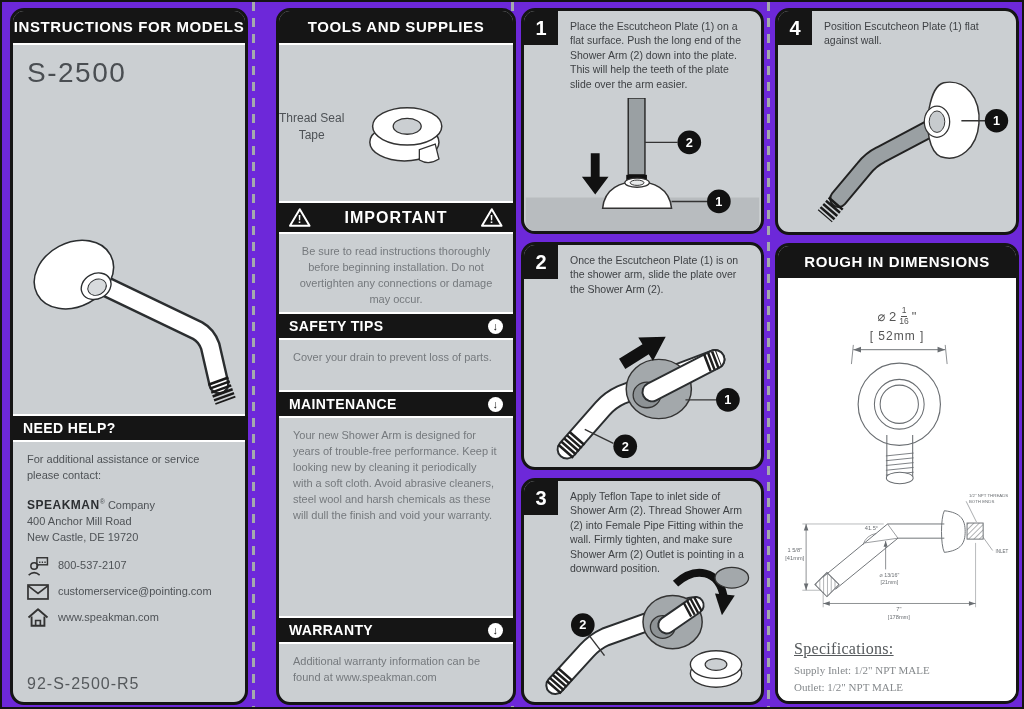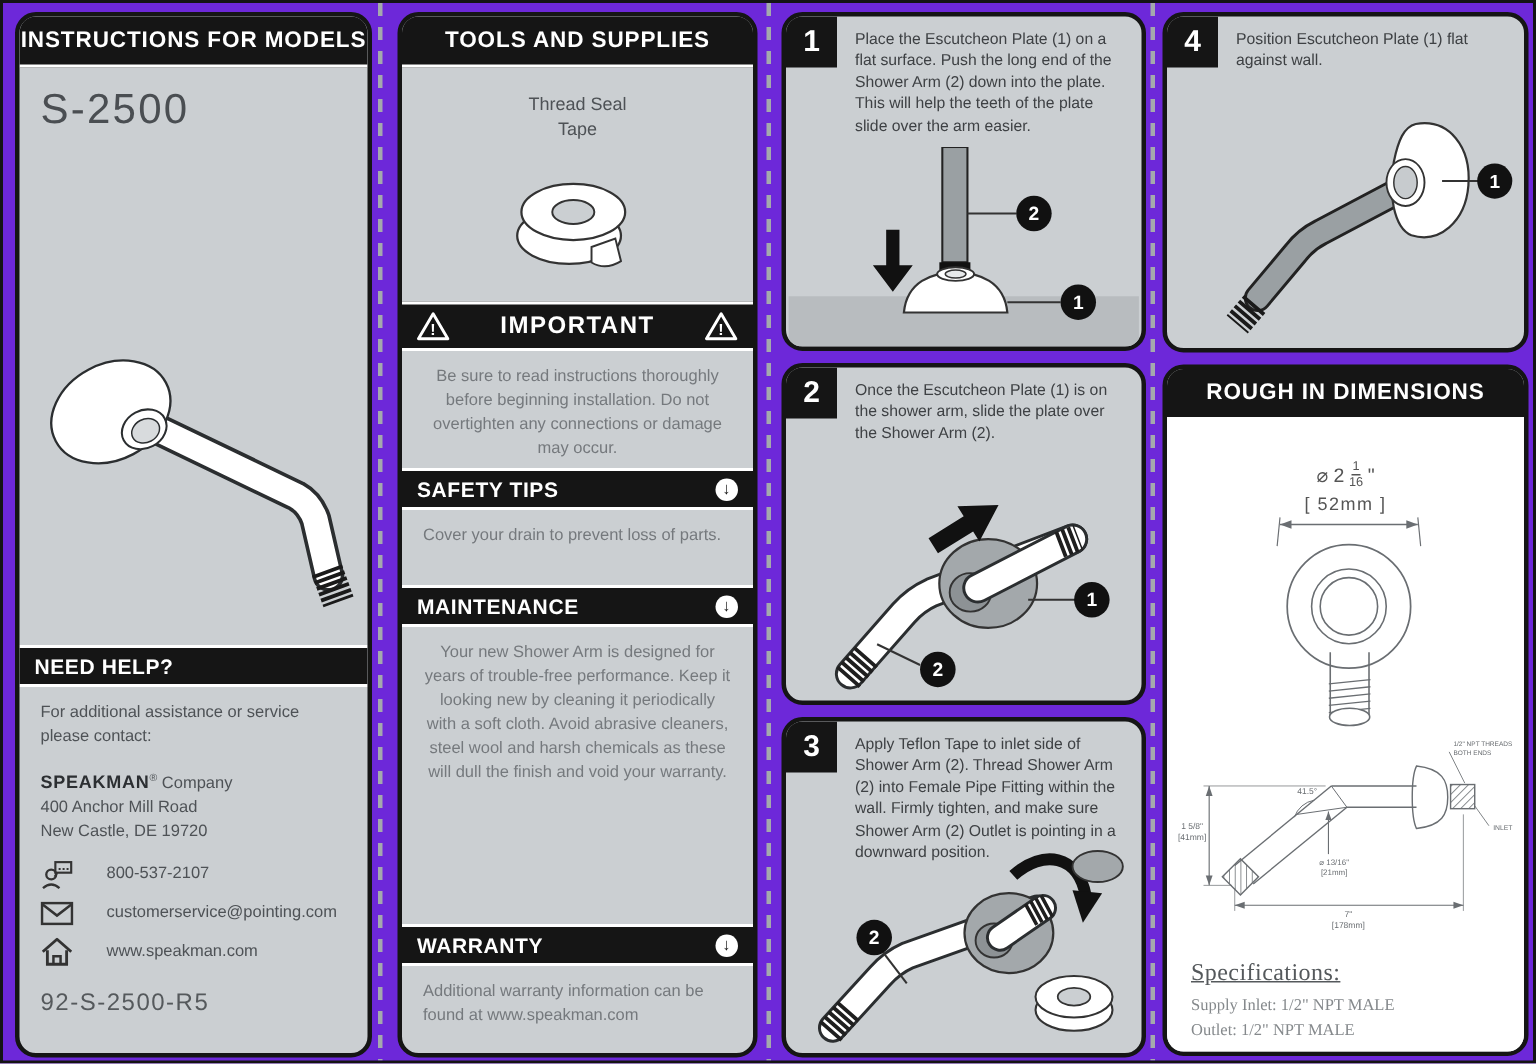--- a/index.html
+++ b/index.html
@@ -42,33 +42,33 @@
   #col1 { left:8px; width:238px; }
   #col1 .panel { height:100%; display:flex; flex-direction:column; }
   .col1-body { flex:1; position:relative; }
   .model { font-size:28px; color:#4a4e52; letter-spacing:1.5px; padding:12px 0 0 14px; }
   .col1-art { position:absolute; left:0; top:160px; width:100%; }
   .contact { padding:10px 14px 6px 14px; font-size:11px; color:#4e5256; line-height:1.45; }
   .contact .intro { margin-bottom:13px; }
   .contact .company b { color:#2c2f32; font-size:12px; letter-spacing:0.5px; }
   .contact .sup { font-size:7px; vertical-align:super; }
   .contact .addr-block { margin-bottom:10px; }
-  .icon-row { display:flex; align-items:center; gap:22px; margin:8px 0; }
+  .icon-row { display:flex; align-items:center; gap:9px; margin:8px 0; }
   .icon-row svg { flex:0 0 auto; }
-  .doc-number { font-size:16px; color:#55595c; letter-spacing:1px; padding:2px 0 24px 14px; }
+  .doc-number { font-size:16px; color:#55595c; letter-spacing:1px; padding:2px 0 9px 14px;margin-top:32px; }
 
   
-  #col2 { left:263px; width:240px; }
+  #col2 { left:274px; width:240px; }
   #col2 .panel { height:100%; display:flex; flex-direction:column; }
-  .tape-block { height:156px; display:flex; flex-direction:column; align-items:center; padding-top:16px; }
+  .tape-block { height:156px; display:flex; flex-direction:row; align-items:center; padding-top:16px; }
   .tape-label { font-size:12px; color:#4e5256; text-align:center; line-height:1.4; margin-bottom:8px; }
   .body-text { font-size:11px; color:#75797d; line-height:1.45; padding:10px 14px; }
   .important-text { height:78px;text-align:center; }
   .safety-text { height:50px; }
-  .maintenance-text { flex:1;text-align:center; }
+  .maintenance-text { flex:1; }
   .warranty-text { height:58px; }
 
   
   #col3 { left:519px; width:243px; }
   #col4 { left:773px; width:244px; }
   .panel.step { width:100%; }
   .step-head { display:flex; }
   .step-num {
     width:34px; height:34px; background:#151515; color:#fff; font-size:20px;
     font-weight:bold; display:flex; align-items:center; justify-content:center;

